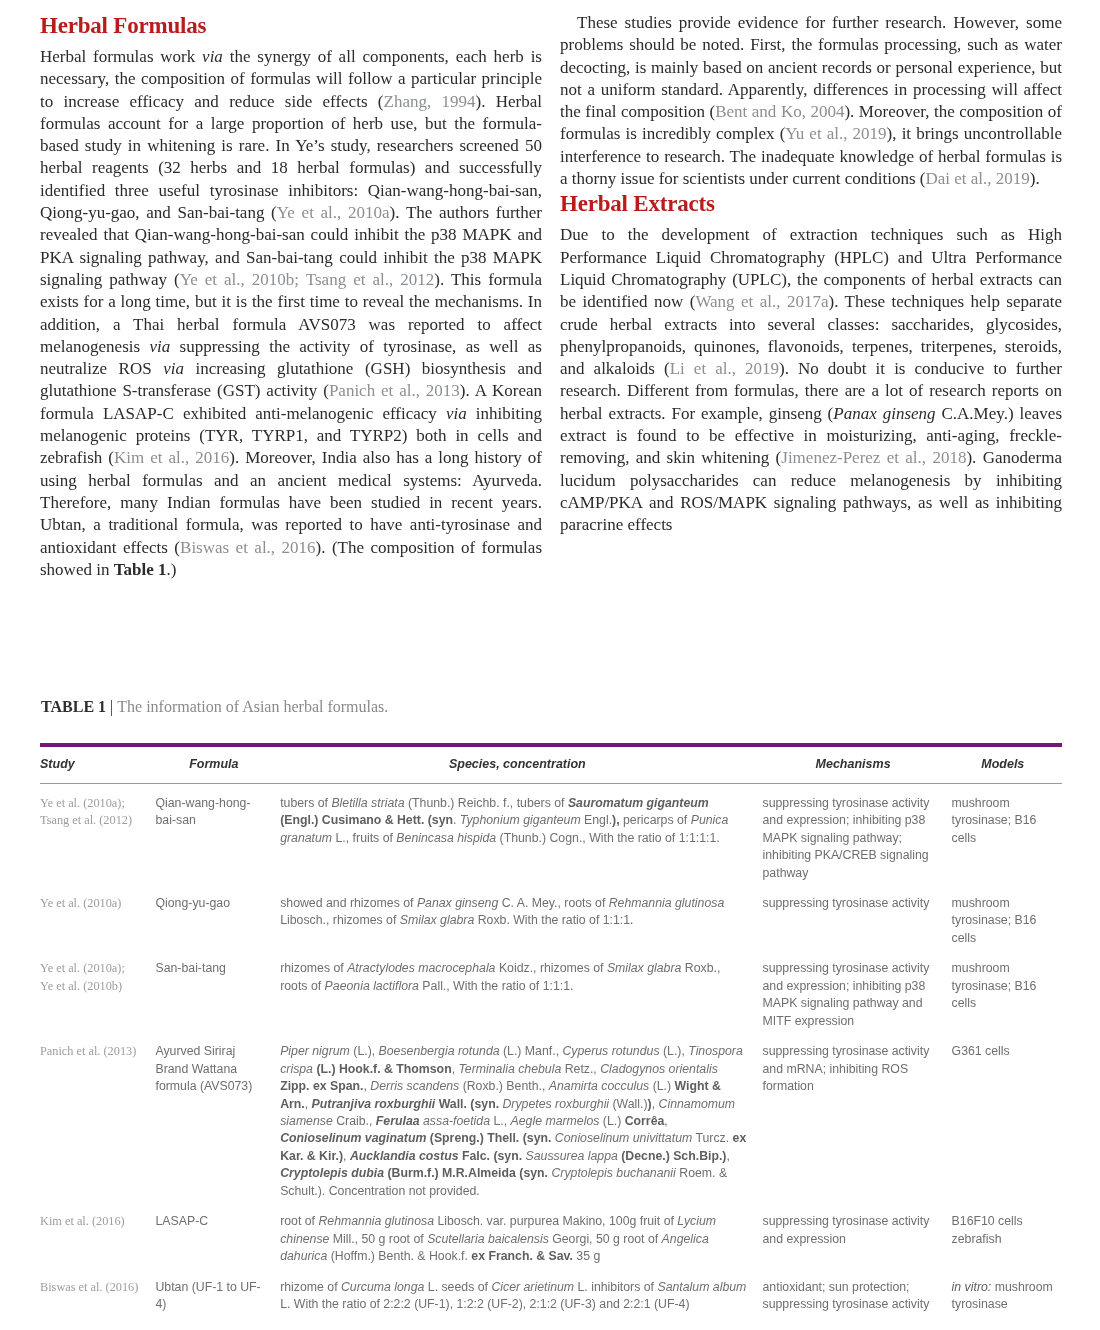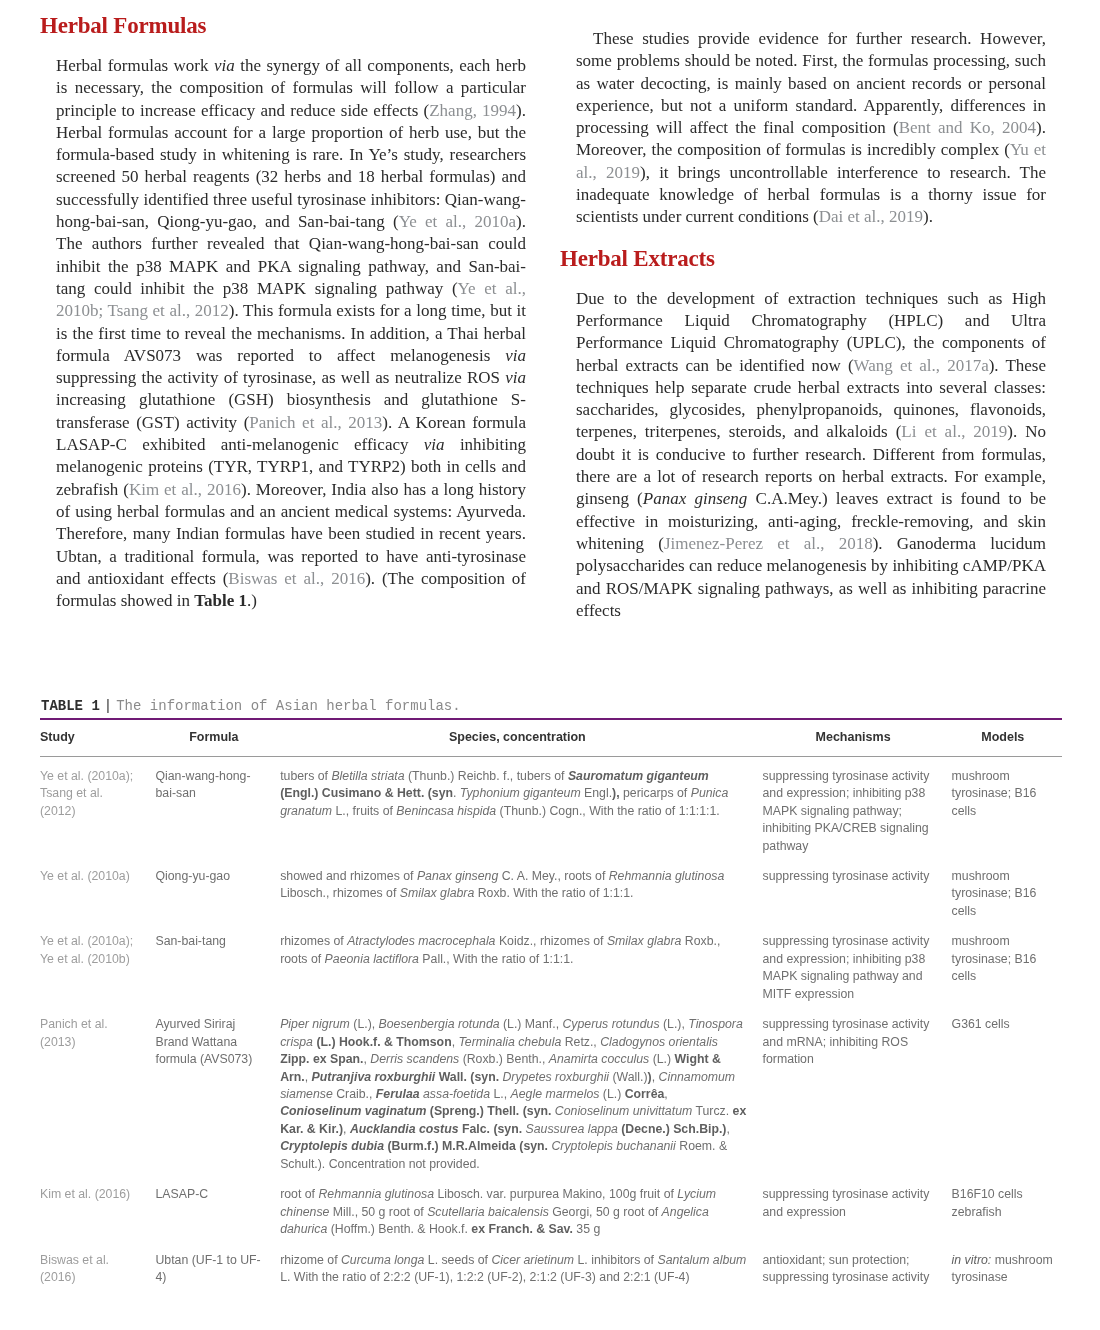--- a/index.html
+++ b/index.html
@@ -13,52 +13,52 @@
   .columns { display: flex; gap: 18px; min-height: 650px; align-items: flex-start; }
   .col { width: 50%; }
   h2.section-heading {
     font-family: Liberation Serif, serif;
     font-weight: 700; font-size: 23px; line-height: 27px;
     color: #b91c1c; margin: 0 0 7px 0; letter-spacing: -0.2px;
   }
   .col-right h2.section-heading { }
   p.body-par {
     font-size: 17px; line-height: 22.3px; color: #2b2b2b;
-    text-align: justify; margin: 16px;
+    text-align: justify; margin: 0;
   }
   p.indent { text-indent: 17px; }
 
   
   .seg-i  { font-style: italic; }
   .seg-b  { font-weight: 700; }
   .seg-bi { font-weight: 700; font-style: italic; }
   .seg-cite { color: #8c8f92; }
 
   
   .table-block { margin-top: 36px; }
   .table-caption {
-    font-family: Liberation Mono, monospace;
-    font-size: 14px; color: #8a8a8a; margin: 0 0 4px 1px;
+    font-family: Liberation Serif, serif;
+    font-size: 16px; color: #8a8a8a; margin: 0 0 27px 1px;
   }
   .cap-label { font-weight: 700; color: #2f2f2f; }
   .cap-sep { color: #2f2f2f; padding: 0 4px; font-weight: 400; }
   table.data-table {
     width: 100%; border-collapse: collapse; table-layout: fixed;
     font-family: "Liberation Sans", sans-serif;
     font-size: 12.3px; line-height: 1.42; color: #6f6f6f;
   }
   .data-table thead th {
-    border-top: 2px solid #701a75; border-bottom: 1px solid #9a9a9a;
+    border-top: 4px solid #701a75; border-bottom: 1px solid #9a9a9a;
     font-weight: 700; color: #333333; font-size: 12.5px;
-    padding: 9px 8px 9px 0; text-align: center;
+    padding: 9px 8px 9px 0; text-align: center; font-style: italic;
   }
   .data-table thead th.th-study { text-align: left; }
   .data-table td { vertical-align: top; padding: 11px 16px 2px 0; }
   .data-table td.cell-models { padding-right: 0; }
-  .data-table td.cell-study { color: #9d9d9d; }
+  .data-table td.cell-study { color: #9d9d9d; font-family: Liberation Serif, serif; }
   .data-table td.cell-species .seg-b,
   .data-table td.cell-species .seg-bi,
   .data-table td.cell-models .seg-i { color: #5f5f5f; }
 </style>
 </head>
 <body>
 
 <div class="page">
 
   <div class="columns">

